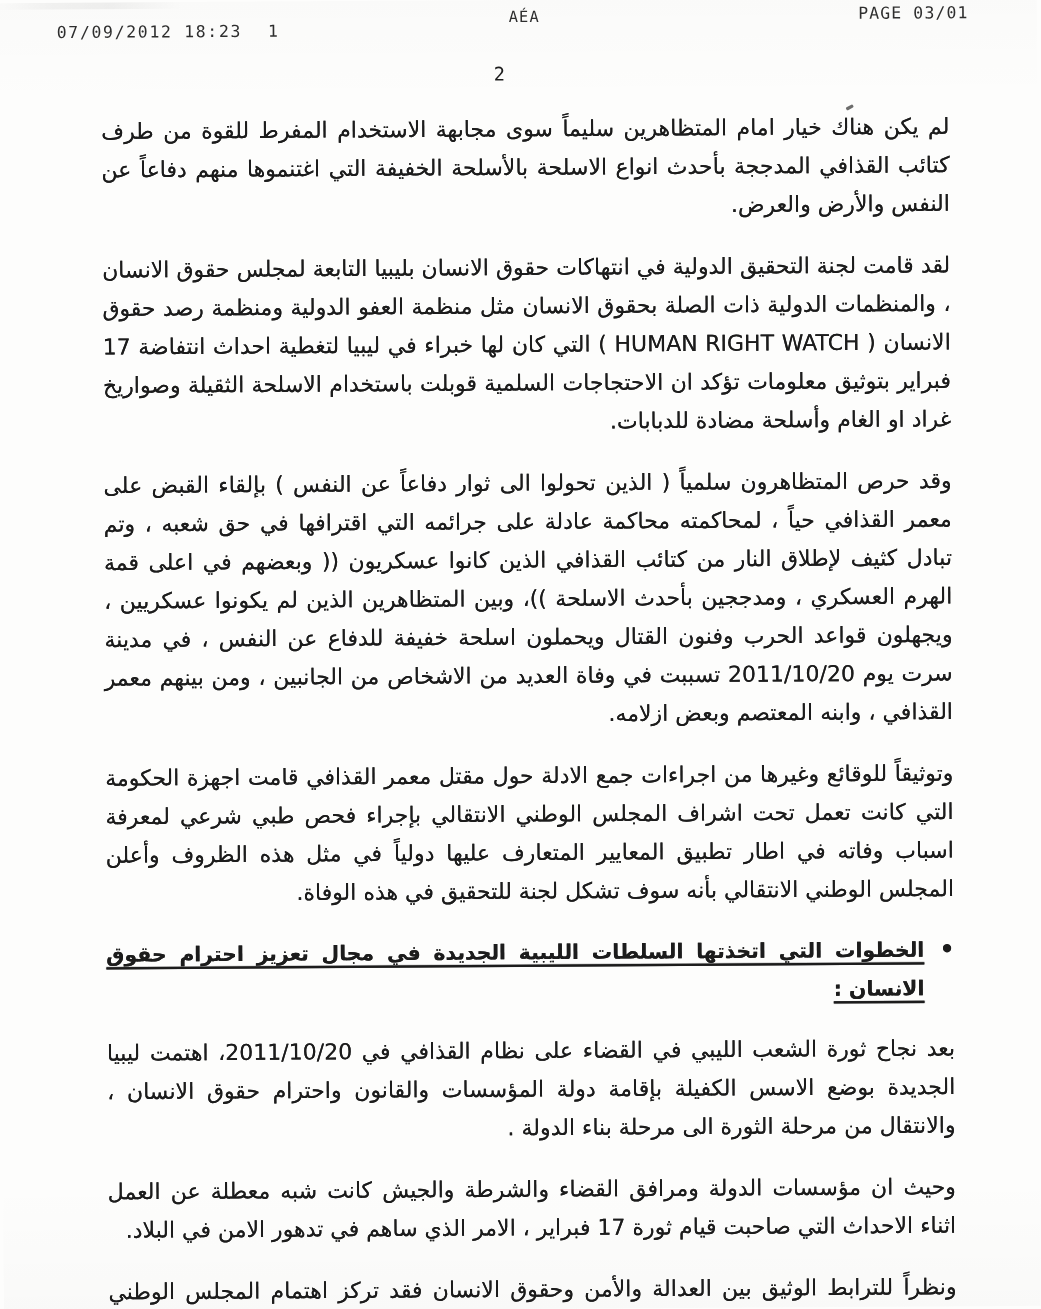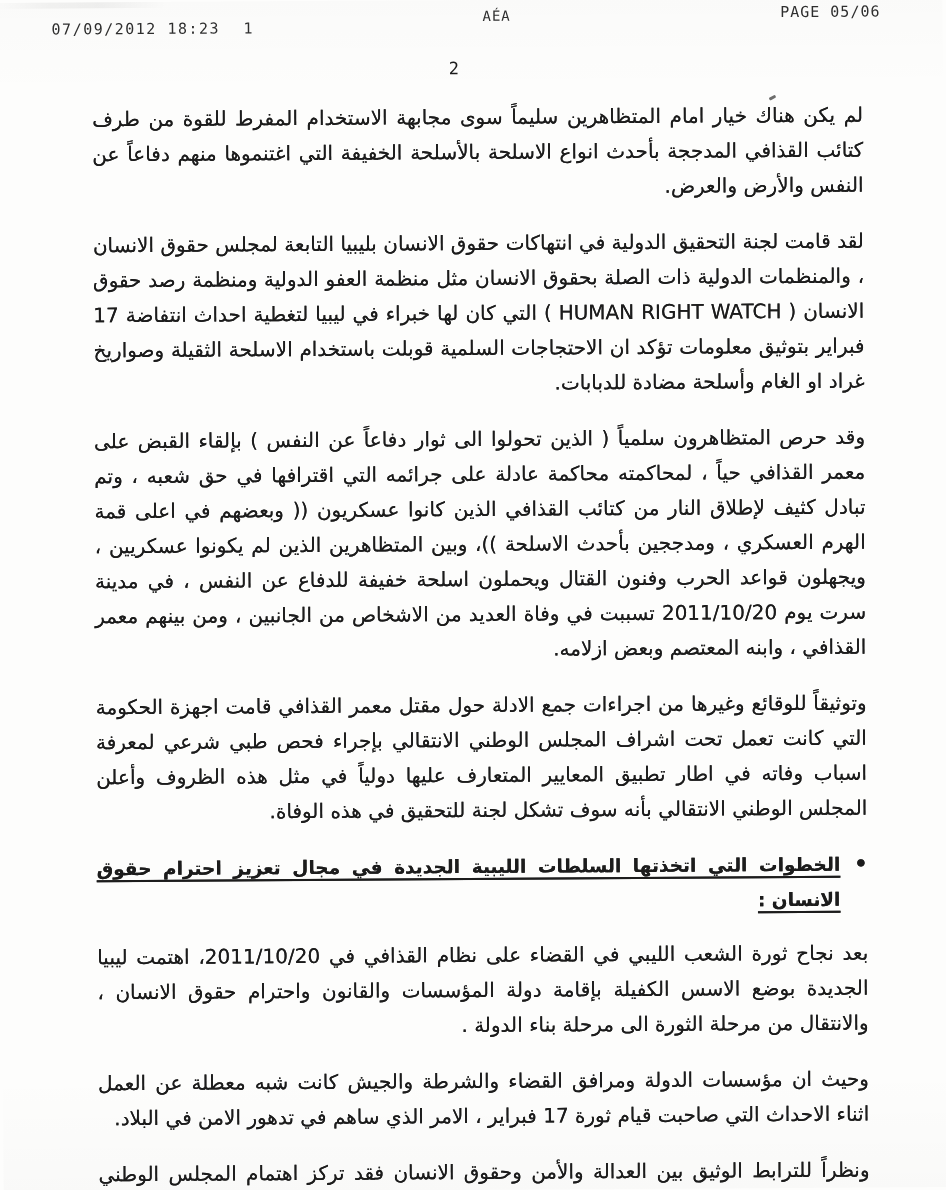--- a/index.html
+++ b/index.html
@@ -24,21 +24,21 @@
     transform-origin:50% 50%;
   }
   
   .fax-header{
     position:absolute;top:0;left:0;right:0;height:48px;
     font-family:"DejaVu Sans Mono",monospace;
     color:var(--fax-ink);
   }
   .fh-datetime{position:absolute;left:55px;top:18px;font-size:15px;letter-spacing:1.5px;}
   .fh-station{position:absolute;left:247px;top:18px;font-size:15px;}
-  .fh-center{position:absolute;left:466px;top:8px;font-size:14px;letter-spacing:1px;margin-left:20px;}
+  .fh-center{position:absolute;left:466px;top:8px;font-size:14px;letter-spacing:1px;}
   .fh-page{position:absolute;right:62px;top:5px;font-size:15px;letter-spacing:1px;}
   .page-number{
     position:absolute;left:452px;top:58px;
     font-family:"DejaVu Sans Mono",monospace;
     font-size:17px;color:var(--ink);
   }
   
   .doc{
     position:absolute;
     top:100px;left:95px;right:80px;
@@ -85,21 +85,21 @@
 </style>
 </head>
 <body>
 
 <div class="sheet">
 
   <header class="fax-header">
     <span class="fh-datetime">07/09/2012 18:23</span>
     <span class="fh-station">1</span>
     <span class="fh-center">AÉA</span>
-    <span class="fh-page">PAGE  05/06</span>
+    <span class="fh-page">PAGE  03/01</span>
   </header>
 
   <div class="page-number">2</div>
 
   <main class="doc">
     <p class="para">لم يكن هناك خيار امام المتظاهرين سليماً سوى مجابهة الاستخدام المفرط للقوة من طرف كتائب القذافي المدججة بأحدث انواع الاسلحة بالأسلحة الخفيفة التي اغتنموها منهم دفاعاً عن النفس والأرض والعرض.</p>
     <p class="para">لقد قامت لجنة التحقيق الدولية في انتهاكات حقوق الانسان بليبيا التابعة لمجلس حقوق الانسان ، والمنظمات الدولية ذات الصلة بحقوق الانسان مثل منظمة العفو الدولية ومنظمة رصد حقوق الانسان ( HUMAN RIGHT WATCH )  التي كان لها خبراء في ليبيا لتغطية احداث انتفاضة 17 فبراير بتوثيق معلومات تؤكد ان الاحتجاجات السلمية قوبلت باستخدام الاسلحة الثقيلة وصواريخ غراد او الغام وأسلحة مضادة للدبابات.</p>
     <p class="para">وقد حرص المتظاهرون سلمياً ( الذين تحولوا الى ثوار دفاعاً عن النفس ) بإلقاء القبض على معمر القذافي حياً ، لمحاكمته محاكمة عادلة على جرائمه التي اقترافها في حق شعبه ، وتم تبادل كثيف لإطلاق النار من كتائب القذافي الذين كانوا عسكريون (( وبعضهم في اعلى قمة الهرم العسكري ، ومدججين بأحدث الاسلحة ))، وبين المتظاهرين الذين لم يكونوا عسكريين ، ويجهلون قواعد الحرب وفنون القتال ويحملون اسلحة خفيفة للدفاع عن النفس ، في مدينة سرت يوم 2011/10/20 تسببت في وفاة العديد من الاشخاص من الجانبين ، ومن بينهم معمر القذافي ، وابنه المعتصم وبعض ازلامه.</p>
     <p class="para">وتوثيقاً للوقائع وغيرها من اجراءات جمع الادلة حول مقتل معمر القذافي قامت اجهزة الحكومة التي كانت تعمل تحت اشراف المجلس الوطني الانتقالي بإجراء فحص طبي شرعي لمعرفة اسباب وفاته في اطار تطبيق المعايير المتعارف عليها دولياً في مثل هذه الظروف وأعلن المجلس الوطني الانتقالي بأنه سوف تشكل لجنة للتحقيق في هذه الوفاة.</p>
 

